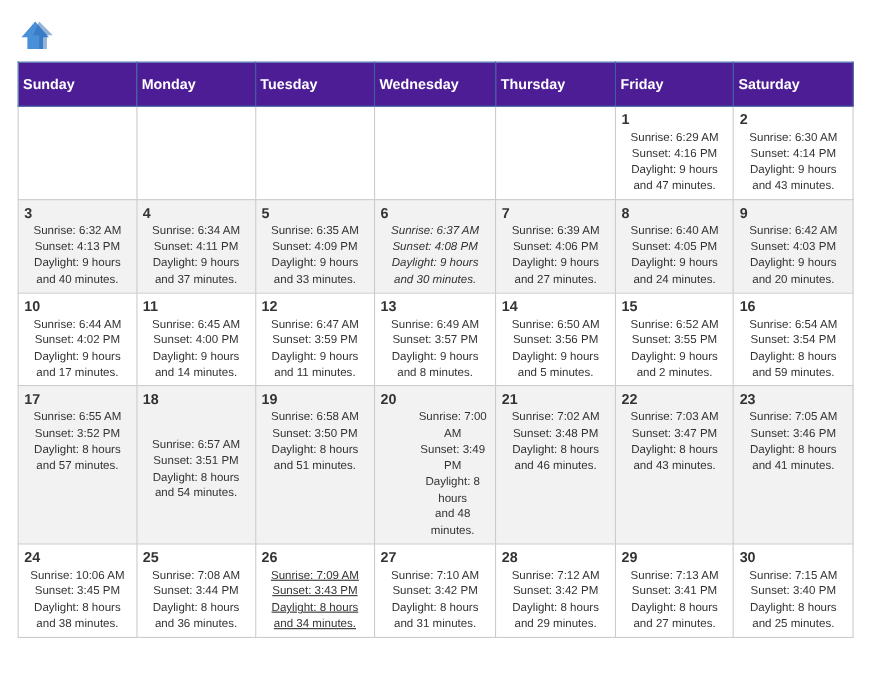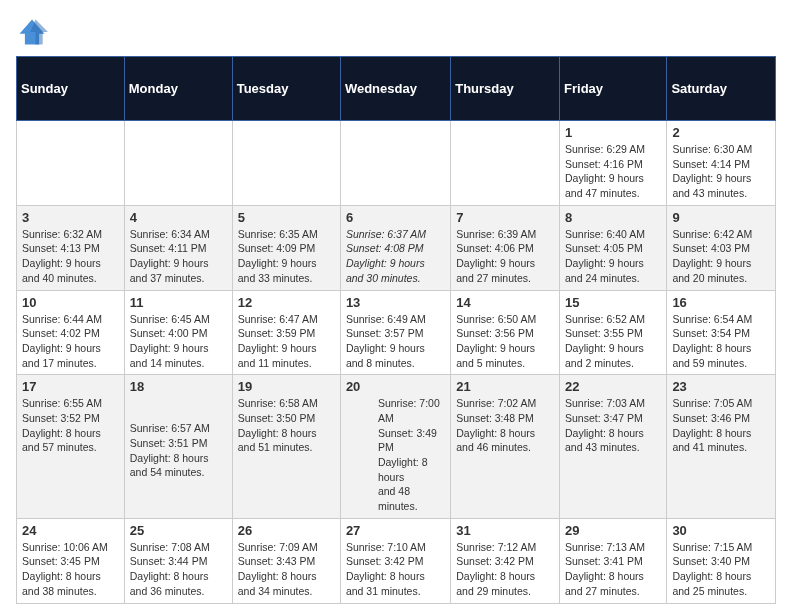--- a/index.html
+++ b/index.html
@@ -41,23 +41,23 @@
     .subtitle {
       font-size: 15px;
       color: #555;
     }
     .calendar {
       width: 100%;
       border-collapse: collapse;
       font-size: 11px;
     }
     .calendar th {
-      background: #0f172a;
+      background: #4c1d95;
       color: #fff;
-      padding: 24px 4px;
+      padding: 12px 4px;
       text-align: left;
       font-size: 13px;
       font-weight: bold;
       border: 1px solid #3a5fa0;
     }
     .calendar td {
       border: 1px solid #ccc;
       vertical-align: top;
       padding: 4px 5px;
       width: 113px;
@@ -71,20 +71,21 @@
       font-size: 13px;
       font-weight: bold;
       color: #333;
       display: block;
       margin-bottom: 2px;
     }
     .day-info {
       color: #333;
       font-size: 10.5px;
       line-height: 1.4;
+      text-align: center;
     }
     .empty { background: #fff !important; }
   </style>
 </head>
 <body>
 
 <div class="header">
   <div class="logo">
     <svg class="logo-icon" viewBox="0 0 36 36">
       <rect x="0" y="0" width="36" height="36" rx="3" fill="#fff"></rect>
@@ -299,34 +300,34 @@
         </td>
         <td>
           <span class="day-num">25</span>
           <div class="day-info" style="white-space: pre-line;">Sunrise: 7:08 AM
 Sunset: 3:44 PM
 Daylight: 8 hours
 and 36 minutes.</div>
         </td>
         <td>
           <span class="day-num">26</span>
-          <div class="day-info" style="white-space: pre-line;">Sunrise: 7:09 AM
+          <div class="day-info" style="white-space: pre-line; text-decoration: underline;">Sunrise: 7:09 AM
 Sunset: 3:43 PM
 Daylight: 8 hours
 and 34 minutes.</div>
         </td>
         <td>
           <span class="day-num">27</span>
           <div class="day-info" style="white-space: pre-line;">Sunrise: 7:10 AM
 Sunset: 3:42 PM
 Daylight: 8 hours
 and 31 minutes.</div>
         </td>
         <td>
-          <span class="day-num">31</span>
+          <span class="day-num">28</span>
           <div class="day-info" style="white-space: pre-line;">Sunrise: 7:12 AM
 Sunset: 3:42 PM
 Daylight: 8 hours
 and 29 minutes.</div>
         </td>
         <td>
           <span class="day-num">29</span>
           <div class="day-info" style="white-space: pre-line;">Sunrise: 7:13 AM
 Sunset: 3:41 PM
 Daylight: 8 hours

